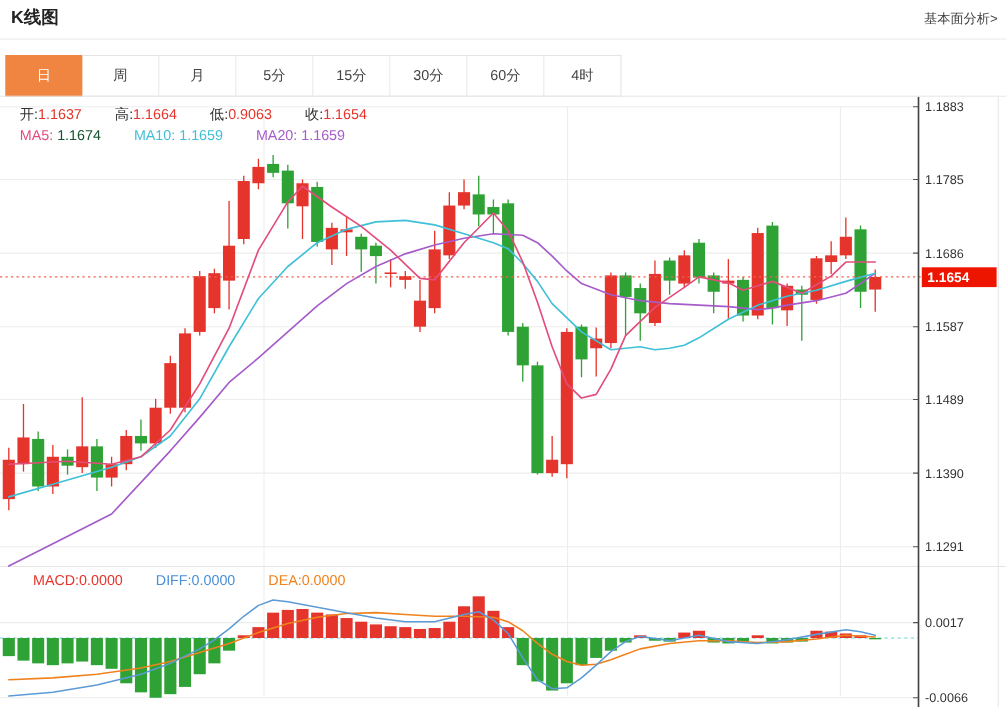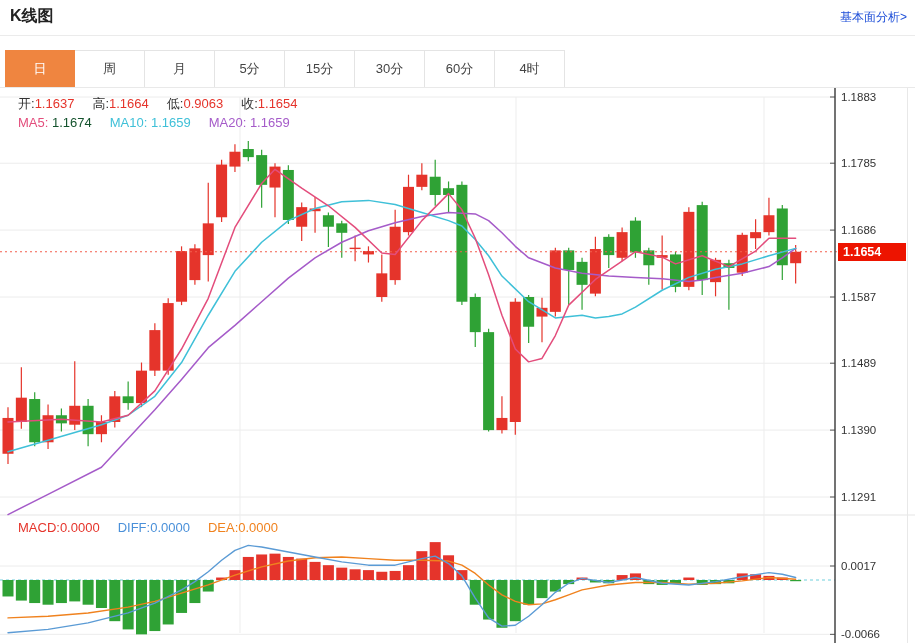--- a/index.html
+++ b/index.html
@@ -1,29 +1,29 @@
 <!DOCTYPE html>
 <html><head>
 <meta charset="utf-8">
 <style>
   html,body{margin:0;padding:0;background:#fff;width:915px;height:643px;overflow:hidden;
     font-family:"Liberation Sans","DejaVu Sans",sans-serif;}
   .app{position:relative;width:915px;height:643px;background:#fff;}
   .hdr{position:absolute;left:0;top:0;width:100%;height:36px;border-bottom:1px solid #ebebeb;box-sizing:border-box;}
   .hdr-title{position:absolute;left:10px;top:6px;font-size:16px;font-weight:bold;color:#222;}
-  .hdr-link{position:absolute;right:8px;top:9px;font-size:12px;color:#1d4ed8;cursor:pointer;}
+  .hdr-link{position:absolute;right:8px;top:9px;font-size:12px;color:#404040;cursor:pointer;}
   .tabbar{position:absolute;left:5px;top:50px;height:38px;display:flex;}
   .tab{width:70px;height:38px;box-sizing:border-box;border:1px solid #e4e4e4;border-left:none;
     background:#fff;color:#444;font-size:13px;display:flex;align-items:center;justify-content:center;cursor:pointer;}
   .tab:first-child{border-left:1px solid #e4e4e4;}
   .tab.active{background:#ef8540;border-color:#ef8540;color:#fff;}
   .tab-underline{position:absolute;left:0;top:87px;width:915px;height:1px;background:#e9e9e9;}
   .chart-wrap{position:absolute;left:0;top:88px;width:915px;height:555px;}
   svg{position:absolute;left:0;top:0;}
-  .ovl{position:absolute;display:flex;gap:0;pointer-events:none;}
+  .ovl{position:absolute;display:flex;gap:12px;pointer-events:none;}
   .ovl span{white-space:pre;}
   .lg-ohlc{left:18px;top:7px;font-size:13px;}
   .lg-ma{left:18px;top:27px;font-size:13px;}
   .lg-macd{left:18px;top:432px;font-size:13px;}
   .pair{margin-right:18px;}
   .price-tag{position:absolute;left:838px;width:68px;height:18px;background:#ed1400;color:#fff;
     font-size:12.5px;font-weight:bold;line-height:18px;padding-left:5px;box-sizing:border-box;}
 </style>
 </head>
 <body>
@@ -274,19 +274,19 @@
         <span class="pair"><span style="color: rgb(51, 51, 51);">高:</span><span style="color: rgb(229, 52, 43);">1.1664</span></span>
         <span class="pair"><span style="color: rgb(51, 51, 51);">低:</span><span style="color: rgb(229, 52, 43);">0.9063</span></span>
         <span class="pair"><span style="color: rgb(51, 51, 51);">收:</span><span style="color: rgb(229, 52, 43);">1.1654</span></span>
       </div>
     <div class="ovl lg-ma" id="lg-ma">
         <span class="pair"><span style="color: rgb(227, 77, 124);">MA5: </span><span style="color: #14532d;">1.1674</span></span>
         <span class="pair"><span style="color: rgb(63, 192, 216); margin-top: 16px;">MA10: </span><span style="color: rgb(63, 192, 216);">1.1659</span></span>
         <span class="pair"><span style="color: rgb(165, 91, 201);">MA20: </span><span style="color: rgb(165, 91, 201);">1.1659</span></span>
       </div>
     <div class="ovl lg-macd" id="lg-macd">
-        <span class="pair"><span style="color: rgb(229, 52, 43);">MACD:</span><span style="color: rgb(229, 52, 43);">0.0000</span></span>
+        <span class="pair"><span style="color: rgb(229, 52, 43); margin-left: 12px;">MACD:</span><span style="color: rgb(229, 52, 43);">0.0000</span></span>
         <span class="pair"><span style="color: rgb(74, 144, 217);">DIFF:</span><span style="color: rgb(74, 144, 217);">0.0000</span></span>
         <span class="pair"><span style="color: rgb(240, 130, 30);">DEA:</span><span style="color: rgb(240, 130, 30);">0.0000</span></span>
       </div>
     <div class="price-tag" id="price-tag" style="top: 154.73px;">1.1654</div>
   </div>
 </div>
 
 </body></html>

